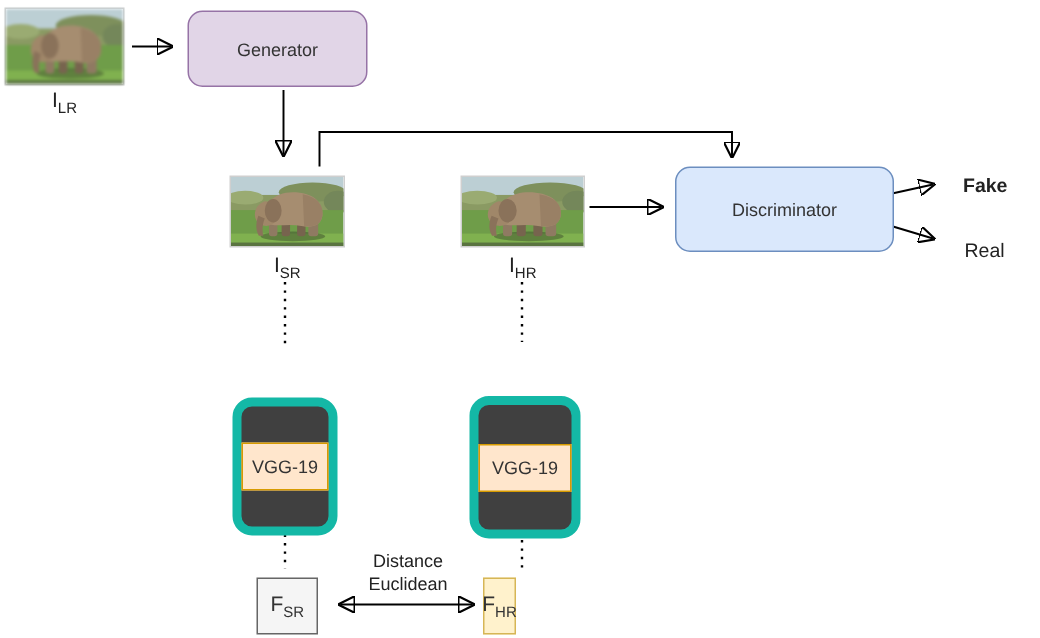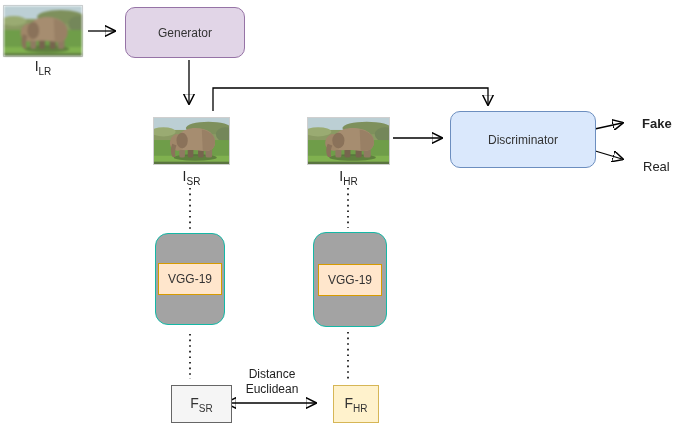--- a/index.html
+++ b/index.html
@@ -18,21 +18,21 @@
   .photo{position:absolute;border:1px solid #cfcfcf;box-sizing:border-box;}
   .photo svg{display:block;width:100%;height:100%;}
   .photo.blur svg{filter:blur(1.1px);}
   .node{
     position:absolute;box-sizing:border-box;
     display:flex;align-items:center;justify-content:center;
     font-size:12px;color:#333333;text-align:center;
   }
   .generator{background:#E1D5E7;border:1px solid #9673A6;border-radius:10px;}
   .discriminator{background:#DAE8FC;border:1px solid #6C8EBF;border-radius:10px;}
-  .vgg-outer{background:#a3a3a3;border:1px solid #14b8a6;border-radius:13px;}
+  .vgg-outer{background:#404040;border:6px solid #14b8a6;border-radius:13px;margin-top:32px;}
   .vgg-inner{background:#FFE6CC;border:1px solid #D79B00;width:62px;height:30px;
     display:flex;align-items:center;justify-content:center;font-size:12px;}
   .fbox{border-radius:0;font-size:14px;}
   .fsr{background:#F5F5F5;border:1px solid #666666;}
   .fhr{background:#FFF2CC;border:1px solid #D6B656;}
   .img-label{
     position:absolute;text-align:center;font-size:14px;color:#222222;
   }
   .sub{font-size:10px;vertical-align:-4px;letter-spacing:0;}
   .out-label{position:absolute;font-size:13px;color:#222222;}
@@ -127,24 +127,24 @@
       <span>VGG-19</span>
     </div>
   </div>
 
   <div class="node vgg-outer" style="left:313px;top:232px;width:74px;height:95px;">
     <div class="vgg-inner">
       <span>VGG-19</span>
     </div>
   </div>
 
-  <div class="node fbox fsr" style="left:171px;top:385px;width:61px;height:38px;">
+  <div class="node fbox fsr" style="left:171px;top:385px;width:41px;height:38px;">
     <span><span>F</span><span class="sub">SR</span></span>
   </div>
-  <div class="node fbox fhr" style="left:333px;top:385px;width:46px;height:38px;">
+  <div class="node fbox fhr" style="left:322px;top:385px;width:22px;height:38px;">
     <span><span>F</span><span class="sub">HR</span></span>
   </div>
 
   <div class="euclid">
     <div>Distance</div>
     <div>Euclidean</div>
   </div>
 
 </div>
 

